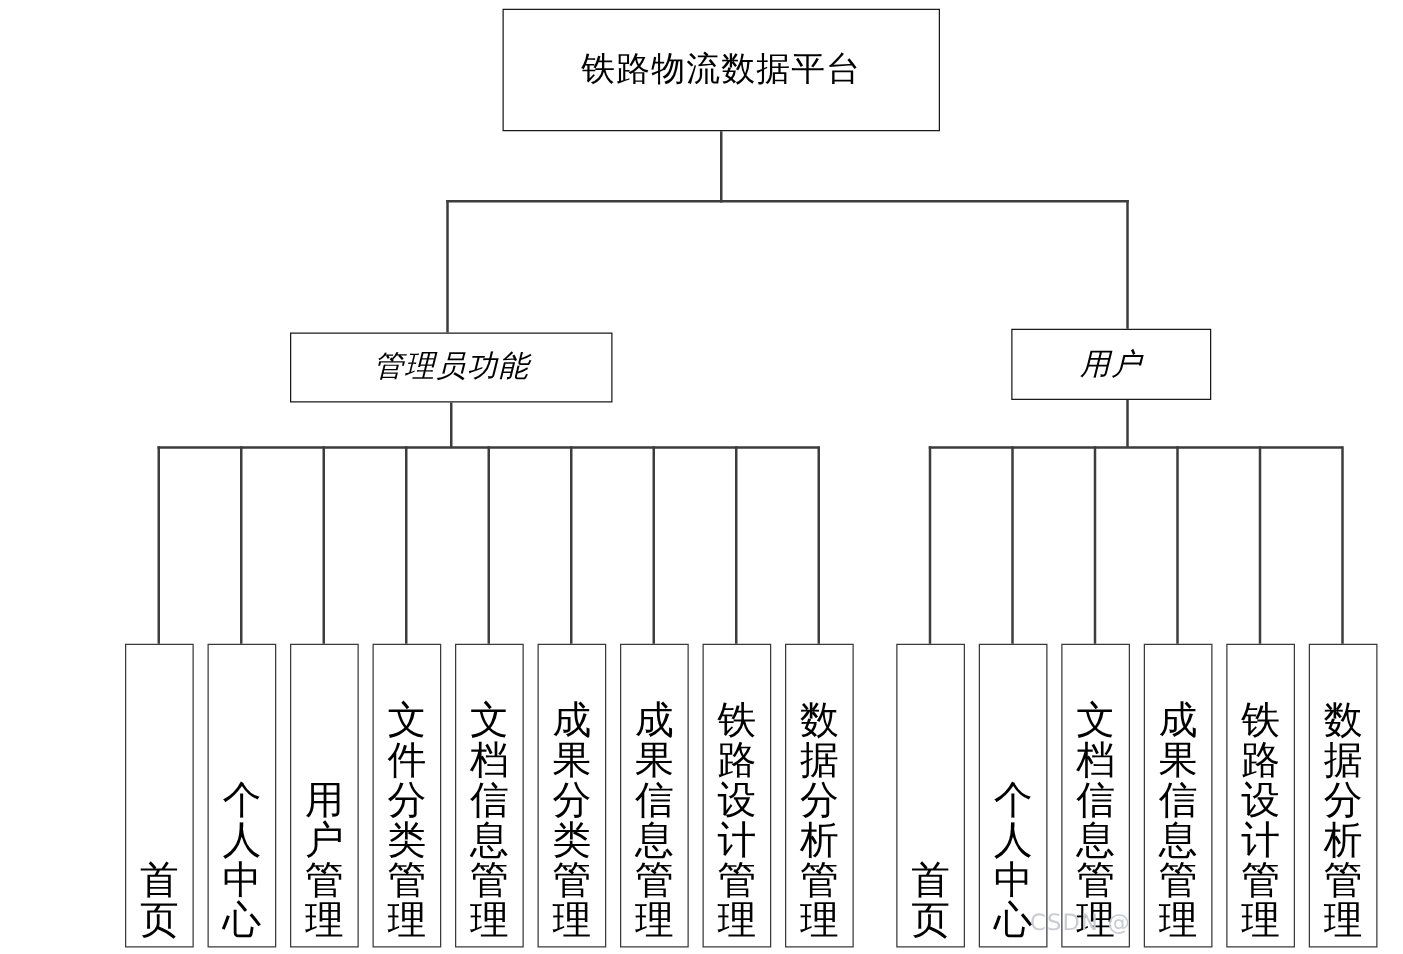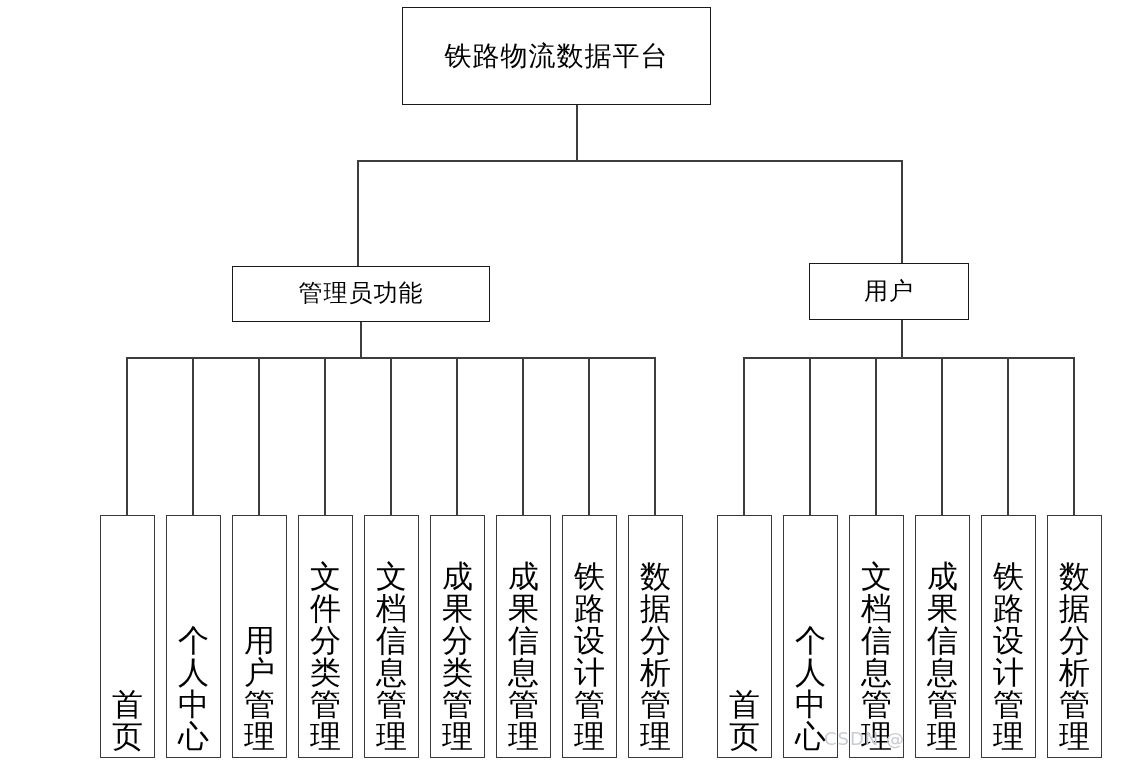--- a/index.html
+++ b/index.html
@@ -33,28 +33,28 @@
     text-align: center;
     letter-spacing: 1px;
     white-space: pre;
     line-height: 1.05;
   }
 
   
   #node-root {
     left: 402px;
     top: 7px;
-    width: 309px;
+    width: 350px;
     height: 98px;
     border-color: #1a1a1a;
   }
   #node-root .label { font-size: 27px; }
 
   
-  .node-l2 { border-color: #1a1a1a; }
+  .node-l2 { border-color: #1a1a1a; font-style: italic; }
   #node-admin {
     left: 232px;
     top: 266px;
     width: 258px;
     height: 56px;
   }
   #node-user {
     left: 809px;
     top: 263px;
     width: 160px;

